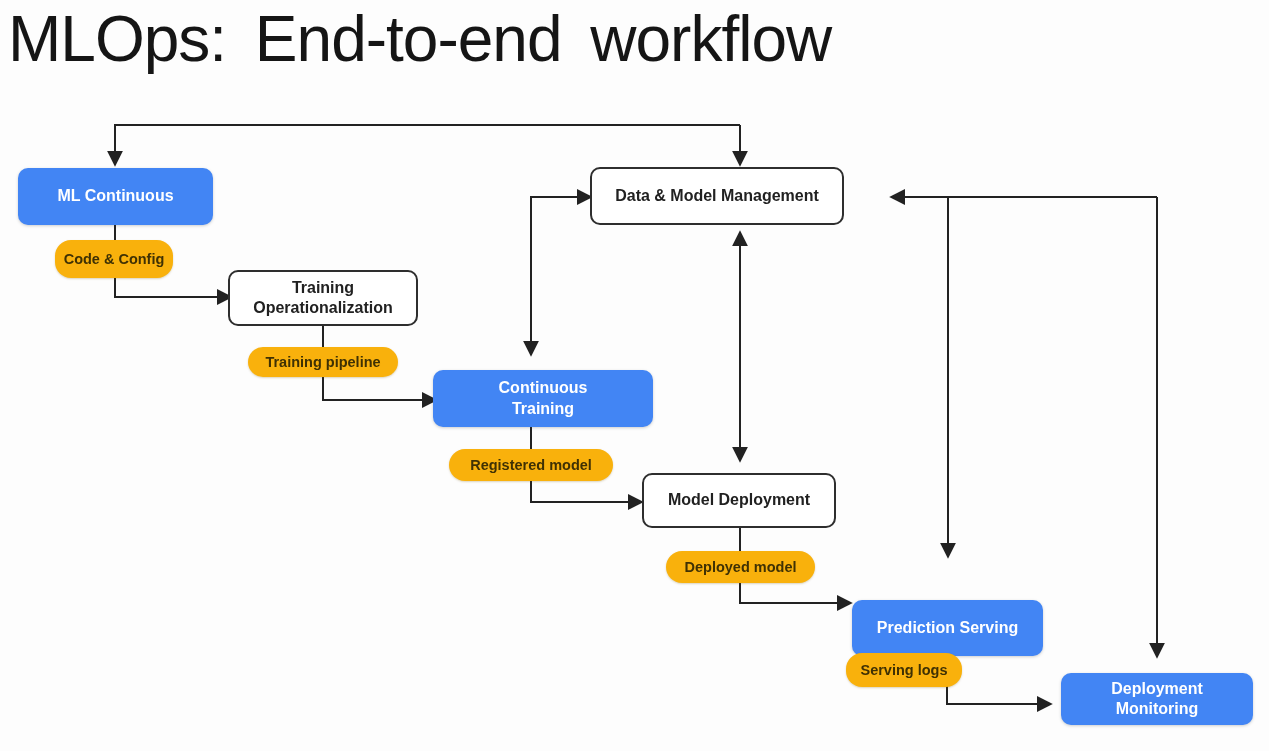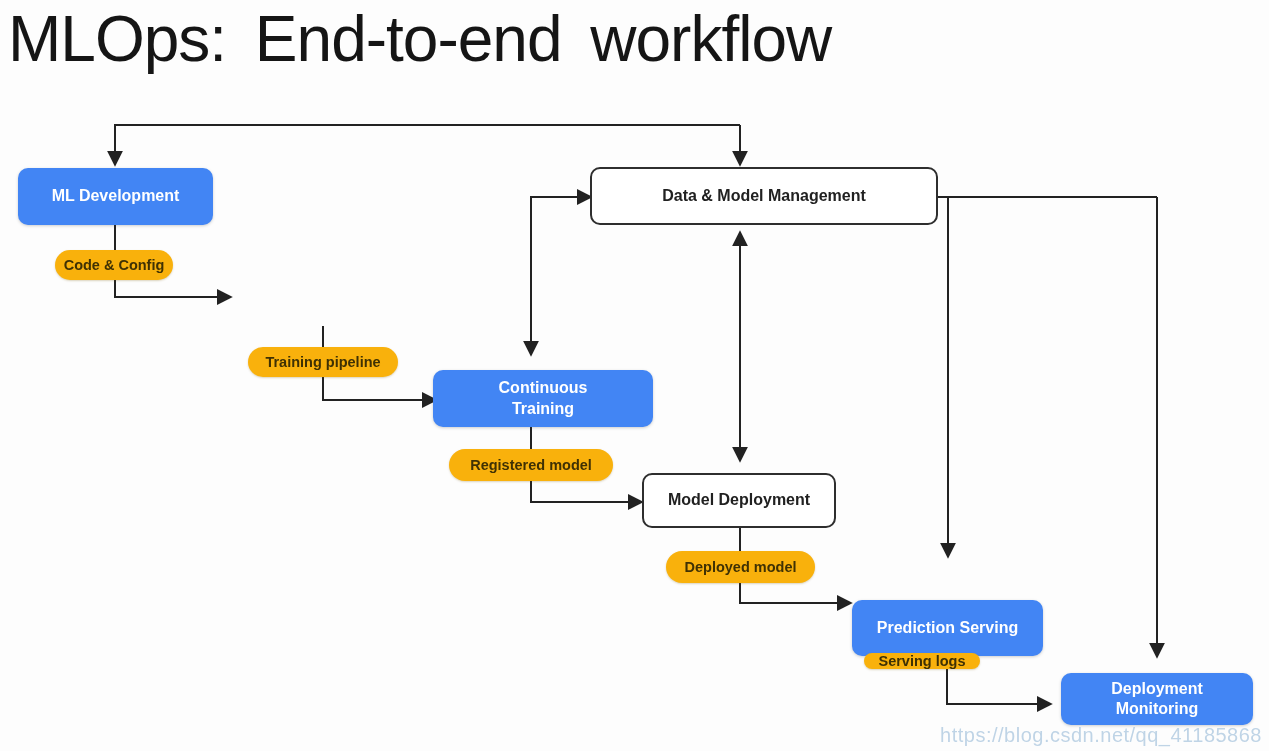--- a/index.html
+++ b/index.html
@@ -81,59 +81,61 @@
     <path d="M740,349 V450" marker-end="url(#ah)"></path>
     <path d="M531,427 V502 H631" marker-end="url(#ah)"></path>
     <path d="M740,528 V603 H840" marker-end="url(#ah)"></path>
     <path d="M1157,197 H902" marker-end="url(#ah)"></path>
     <path d="M948,197 V546" marker-end="url(#ah)"></path>
     <path d="M1157,197 V646" marker-end="url(#ah)"></path>
     <path d="M947,629 V704 H1040" marker-end="url(#ah)"></path>
   </svg>
 
   <div class="node blue" style="left:18px;top:168px;width:195px;height:57px;">
-    <span class="label">ML Development</span>
+    <span class="label">ML Continuous</span>
   </div>
 
+  <div class="node outline" style="left:228px;top:270px;width:190px;height:56px;">
+    <span class="label">Training Operationalization</span>
+  </div>
 
-  <div class="node outline" style="left:590px;top:167px;width:348px;height:58px;align-items:center;">
+  <div class="node outline" style="left:590px;top:167px;width:254px;height:58px;align-items:center;">
     <span class="label">Data &amp; Model Management</span>
   </div>
 
   <div class="node blue" style="left:433px;top:370px;width:220px;height:57px;">
     <span class="label wrap2">Continuous Training</span>
   </div>
 
   <div class="node outline" style="left:642px;top:473px;width:194px;height:55px;">
     <span class="label">Model Deployment</span>
   </div>
 
   <div class="node blue" style="left:852px;top:600px;width:191px;height:56px;">
     <span class="label">Prediction Serving</span>
   </div>
 
   <div class="node blue" style="left:1061px;top:673px;width:192px;height:52px;">
     <span class="label wrap2">Deployment Monitoring</span>
   </div>
 
-  <div class="pill" style="left:55px;top:250px;width:118px;height:30px;">
+  <div class="pill" style="left:55px;top:240px;width:118px;height:38px;">
     <span>Code &amp; Config</span>
   </div>
 
   <div class="pill" style="left:248px;top:347px;width:150px;height:30px;">
     <span>Training pipeline</span>
   </div>
 
   <div class="pill" style="left:449px;top:449px;width:164px;height:32px;justify-content:center;">
     <span>Registered model</span>
   </div>
 
   <div class="pill" style="left:666px;top:551px;width:149px;height:32px;">
     <span>Deployed model</span>
   </div>
 
-  <div class="pill" style="left:864px;top:653px;width:116px;height:16px;justify-content:center;">
+  <div class="pill" style="left:846px;top:653px;width:116px;height:34px;justify-content:center;">
     <span>Serving logs</span>
   </div>
 
-  <div class="watermark">https://blog.csdn.net/qq_41185868</div>
 
 </div>
 
 </body></html>

